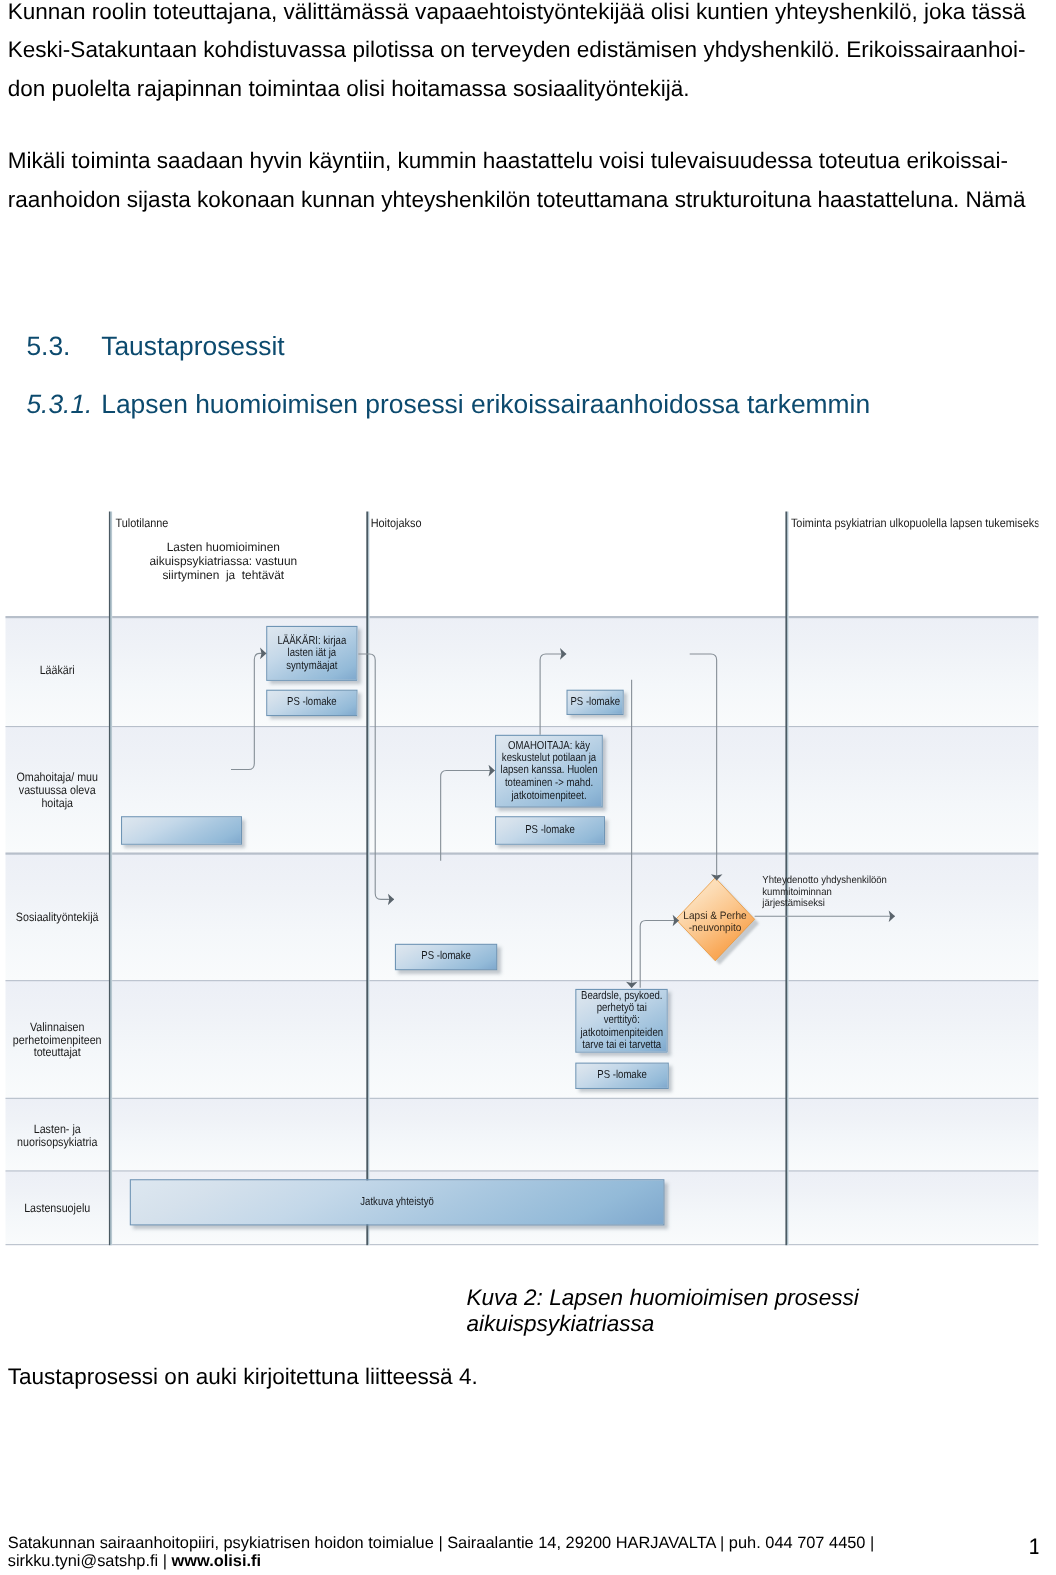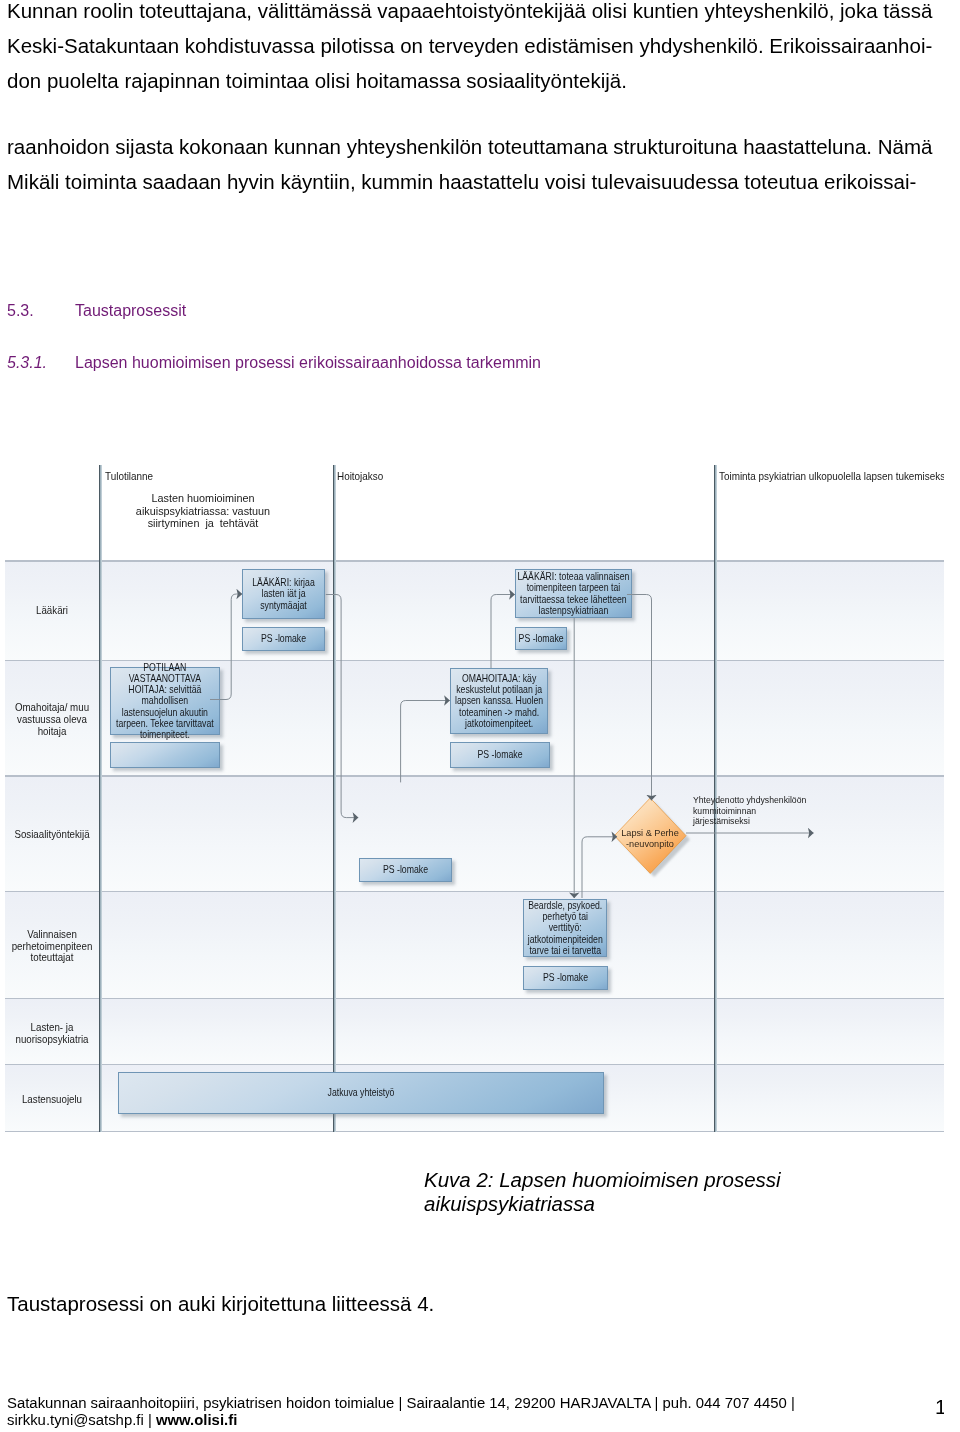--- a/index.html
+++ b/index.html
@@ -1,20 +1,20 @@
 <!DOCTYPE html>
 <html><head>
 <meta charset="utf-8">
 <style>
   html,body{margin:0;padding:0;background:#fff;}
   body{width:960px;height:1432px;font-family:"Liberation Sans",sans-serif;-webkit-font-smoothing:antialiased;}
   .page{position:relative;width:944px;height:1432px;overflow:hidden;background:#fff;}
   .body-text{position:absolute;font-size:20.5px;line-height:35.2px;color:#000;}
   .jline{white-space:nowrap;}
-  .heading{position:absolute;font-size:16px;color:#701a75;}
+  .heading{position:absolute;font-size:24px;color:#0c4a6e;margin-left:17px;}
   .caption{position:absolute;font-size:20.5px;font-style:italic;color:#000;}
   .footer-text{position:absolute;font-size:14.9px;line-height:17.3px;color:#000;}
   .footer-text b{font-weight:bold;}
   .pageno{position:absolute;font-size:20.5px;color:#000;}
   
   #diagram{position:absolute;left:5px;top:464px;width:952px;height:668px;}
   .lane{position:absolute;left:0;width:952px;box-sizing:border-box;
         background:linear-gradient(180deg,#eceff6 0%,#eff2f7 28%,#f4f7fa 62%,#f9fbfc 100%);}
   .lsep{position:absolute;left:0;width:952px;height:1.4px;background:#b7bfca;}
   .lane-label{position:absolute;text-align:center;font-size:11px;color:#1a1a1a;line-height:11.7px;
@@ -52,22 +52,22 @@
 
 <div class="page">
 
   <div class="body-text" style="left:7px;top:-7.5px;width:946px;">
     <div class="jline">Kunnan roolin toteuttajana, välittämässä vapaaehtoistyöntekijää olisi kuntien yhteyshenkilö, joka tässä</div>
     <div class="jline">Keski-Satakuntaan kohdistuvassa pilotissa on terveyden edistämisen yhdyshenkilö. Erikoissairaanhoi-</div>
     <div>don puolelta rajapinnan toimintaa olisi hoitamassa sosiaalityöntekijä.</div>
   </div>
 
   <div class="body-text" style="left:7px;top:128.5px;width:946px;">
+    <div class="jline">Mikäli toiminta saadaan hyvin käyntiin, kummin haastattelu voisi tulevaisuudessa toteutua erikoissai-</div>
     <div class="jline">raanhoidon sijasta kokonaan kunnan yhteyshenkilön toteuttamana strukturoituna haastatteluna. Nämä</div>
-    <div class="jline">Mikäli toiminta saadaan hyvin käyntiin, kummin haastattelu voisi tulevaisuudessa toteutua erikoissai-</div>
   </div>
 
   <div class="heading" style="left:7px;top:302px;">5.3.</div>
   <div class="heading" style="left:75px;top:302px;">Taustaprosessit</div>
 
   <div class="heading" style="left:7px;top:354px;font-style:italic;">5.3.1.</div>
   <div class="heading" style="left:75px;top:354px;">Lapsen huomioimisen prosessi erikoissairaanhoidossa tarkemmin</div>
 
   <div id="diagram">
 
@@ -130,45 +130,26 @@
           <span class="ln">lasten iät ja</span>
           <span class="ln">syntymäajat</span>
         </span>
       </div>
     <div class="pbox" style="left:237px;top:163px;width:83px;height:24px;">
         <span>
           <span class="ln">PS -lomake</span>
         </span>
       </div>
 
-    <div class="pbox" style="left:510px;top:105px;width:117px;height:49px;">
-        <span>
-          <span class="ln">LÄÄKÄRI: toteaa valinnaisen</span>
-          <span class="ln">toimenpiteen tarpeen tai</span>
-          <span class="ln">tarvittaessa tekee lähetteen</span>
-          <span class="ln">lastenpsykiatriaan</span>
-        </span>
-      </div>
     <div class="pbox" style="left:510px;top:163px;width:52px;height:23px;">
         <span>
           <span class="ln">PS -lomake</span>
         </span>
       </div>
 
-    <div class="pbox" style="left:105px;top:203px;width:110px;height:68px;">
-        <span>
-          <span class="ln">POTILAAN</span>
-          <span class="ln">VASTAANOTTAVA</span>
-          <span class="ln">HOITAJA: selvittää</span>
-          <span class="ln">mahdollisen</span>
-          <span class="ln">lastensuojelun akuutin</span>
-          <span class="ln">tarpeen. Tekee tarvittavat</span>
-          <span class="ln">toimenpiteet.</span>
-        </span>
-      </div>
     <div class="pbox" style="left:105px;top:278px;width:110px;height:26px;">
         <span>
           <span class="ln"></span>
         </span>
       </div>
 
     <div class="pbox" style="left:445px;top:204px;width:98px;height:66px;">
         <span>
           <span class="ln">OMAHOITAJA: käy</span>
           <span class="ln">keskustelut potilaan ja</span>
@@ -253,20 +234,20 @@
         <path d="M 569.2 154 L 569.2 434" marker-end="url(#ah)"></path>
         <path d="M 622 130.5 L 641.3 130.5 Q 646.5 130.5 646.5 136 L 646.5 336.3" marker-end="url(#ah)"></path>
         <path d="M 577 434 L 577 378 Q 577 372.8 582.2 372.8 L 612.1 372.8" marker-end="url(#ah)"></path>
         <path d="M 681 369 L 808.5 369" marker-end="url(#ah)"></path>
       </g>
     </svg>
   </div>
 
   <div class="caption" style="left:424px;top:1168px;">Kuva 2: Lapsen huomioimisen prosessi aikuispsykiatriassa</div>
 
-  <div class="body-text" style="left:7px;top:1286px;">Taustaprosessi on auki kirjoitettuna liitteessä 4.</div>
+  <div class="body-text" style="left:7px;top:1234px;">Taustaprosessi on auki kirjoitettuna liitteessä 4.</div>
 
   <div class="footer-text" style="left:7px;top:1395.2px;width:860px;">
     <div>Satakunnan sairaanhoitopiiri, psykiatrisen hoidon toimialue | Sairaalantie 14, 29200 HARJAVALTA | puh. 044 707 4450 |</div>
     <div><span>sirkku.tyni@satshp.fi | </span><b>www.olisi.fi</b></div>
   </div>
   <div class="pageno" style="left:935px;top:1395px;">14</div>
 </div>
 
 </body></html>

